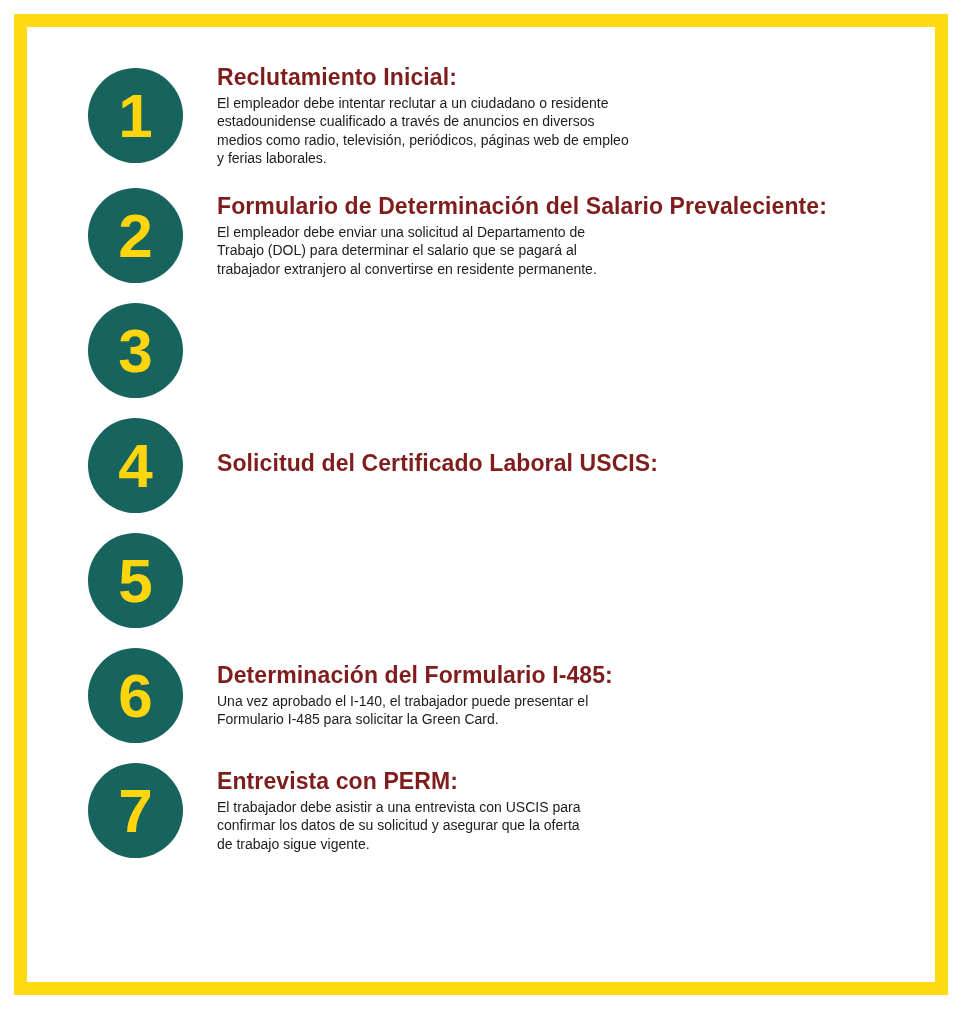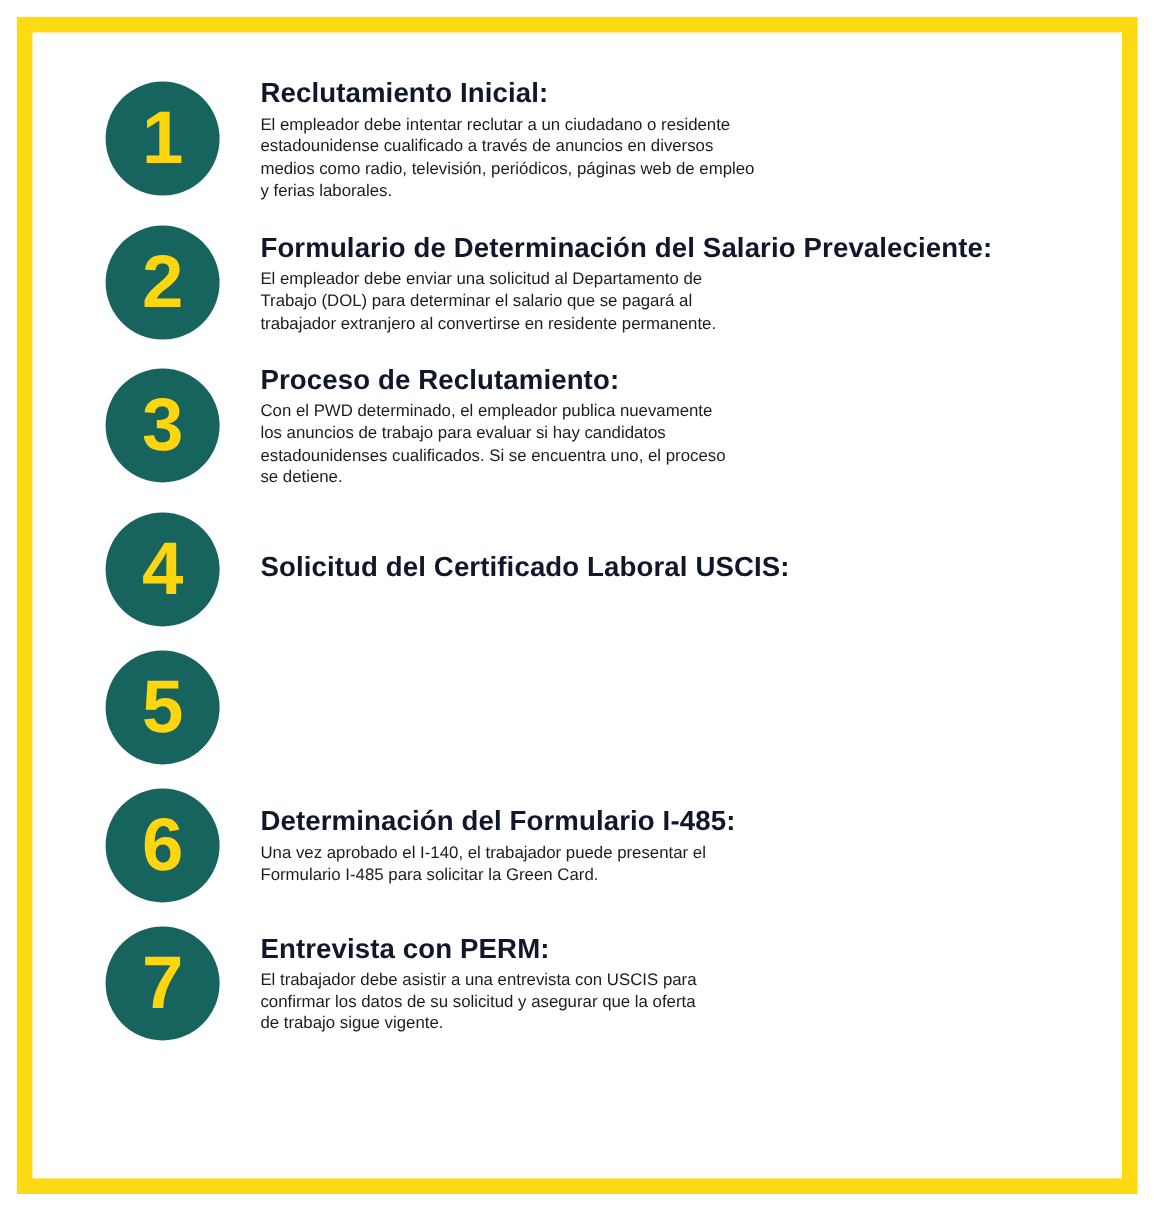--- a/index.html
+++ b/index.html
@@ -50,21 +50,21 @@
     user-select: none;
   }
   .text {
     width: 680px;
   }
   .title {
     margin: 0 0 3px 0;
     font-size: 23px;
     font-weight: 800;
     letter-spacing: 0.1px;
-    color: #0f172a;
+    color: #7f1d1d;
     white-space: nowrap;
   }
   .body {
     margin: 0;
     font-size: 14px;
     line-height: 1.32;
     color: #1C1C1C;
     white-space: pre-line;
   }
 </style>
@@ -92,27 +92,20 @@
       <div class="text">
         <h2 class="title">Formulario de Determinación del Salario Prevaleciente:</h2>
         <p class="body">El empleador debe enviar una solicitud al Departamento de
 Trabajo (DOL) para determinar el salario que se pagará al
 trabajador extranjero al convertirse en residente permanente.</p>
       </div>
     </div>
 
     <div class="step">
       <div class="badge">3</div>
-      <div class="text">
-        <h2 class="title">Proceso de Reclutamiento:</h2>
-        <p class="body">Con el PWD determinado, el empleador publica nuevamente
-los anuncios de trabajo para evaluar si hay candidatos
-estadounidenses cualificados. Si se encuentra uno, el proceso
-se detiene.</p>
-      </div>
     </div>
 
     <div class="step">
       <div class="badge">4</div>
       <div class="text">
         <h2 class="title">Solicitud del Certificado Laboral USCIS:</h2>
       </div>
     </div>
 
     <div class="step">

